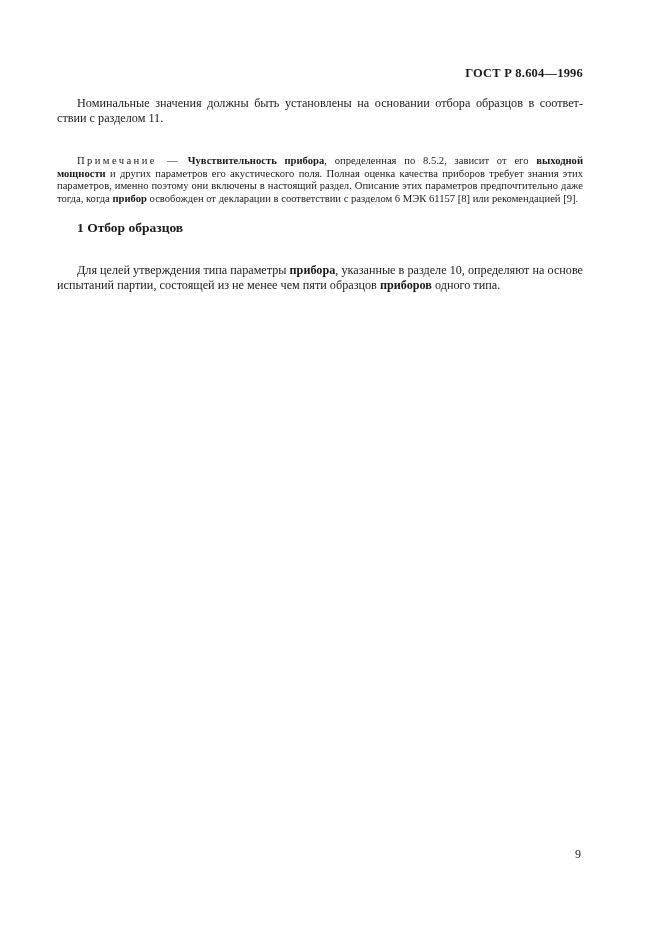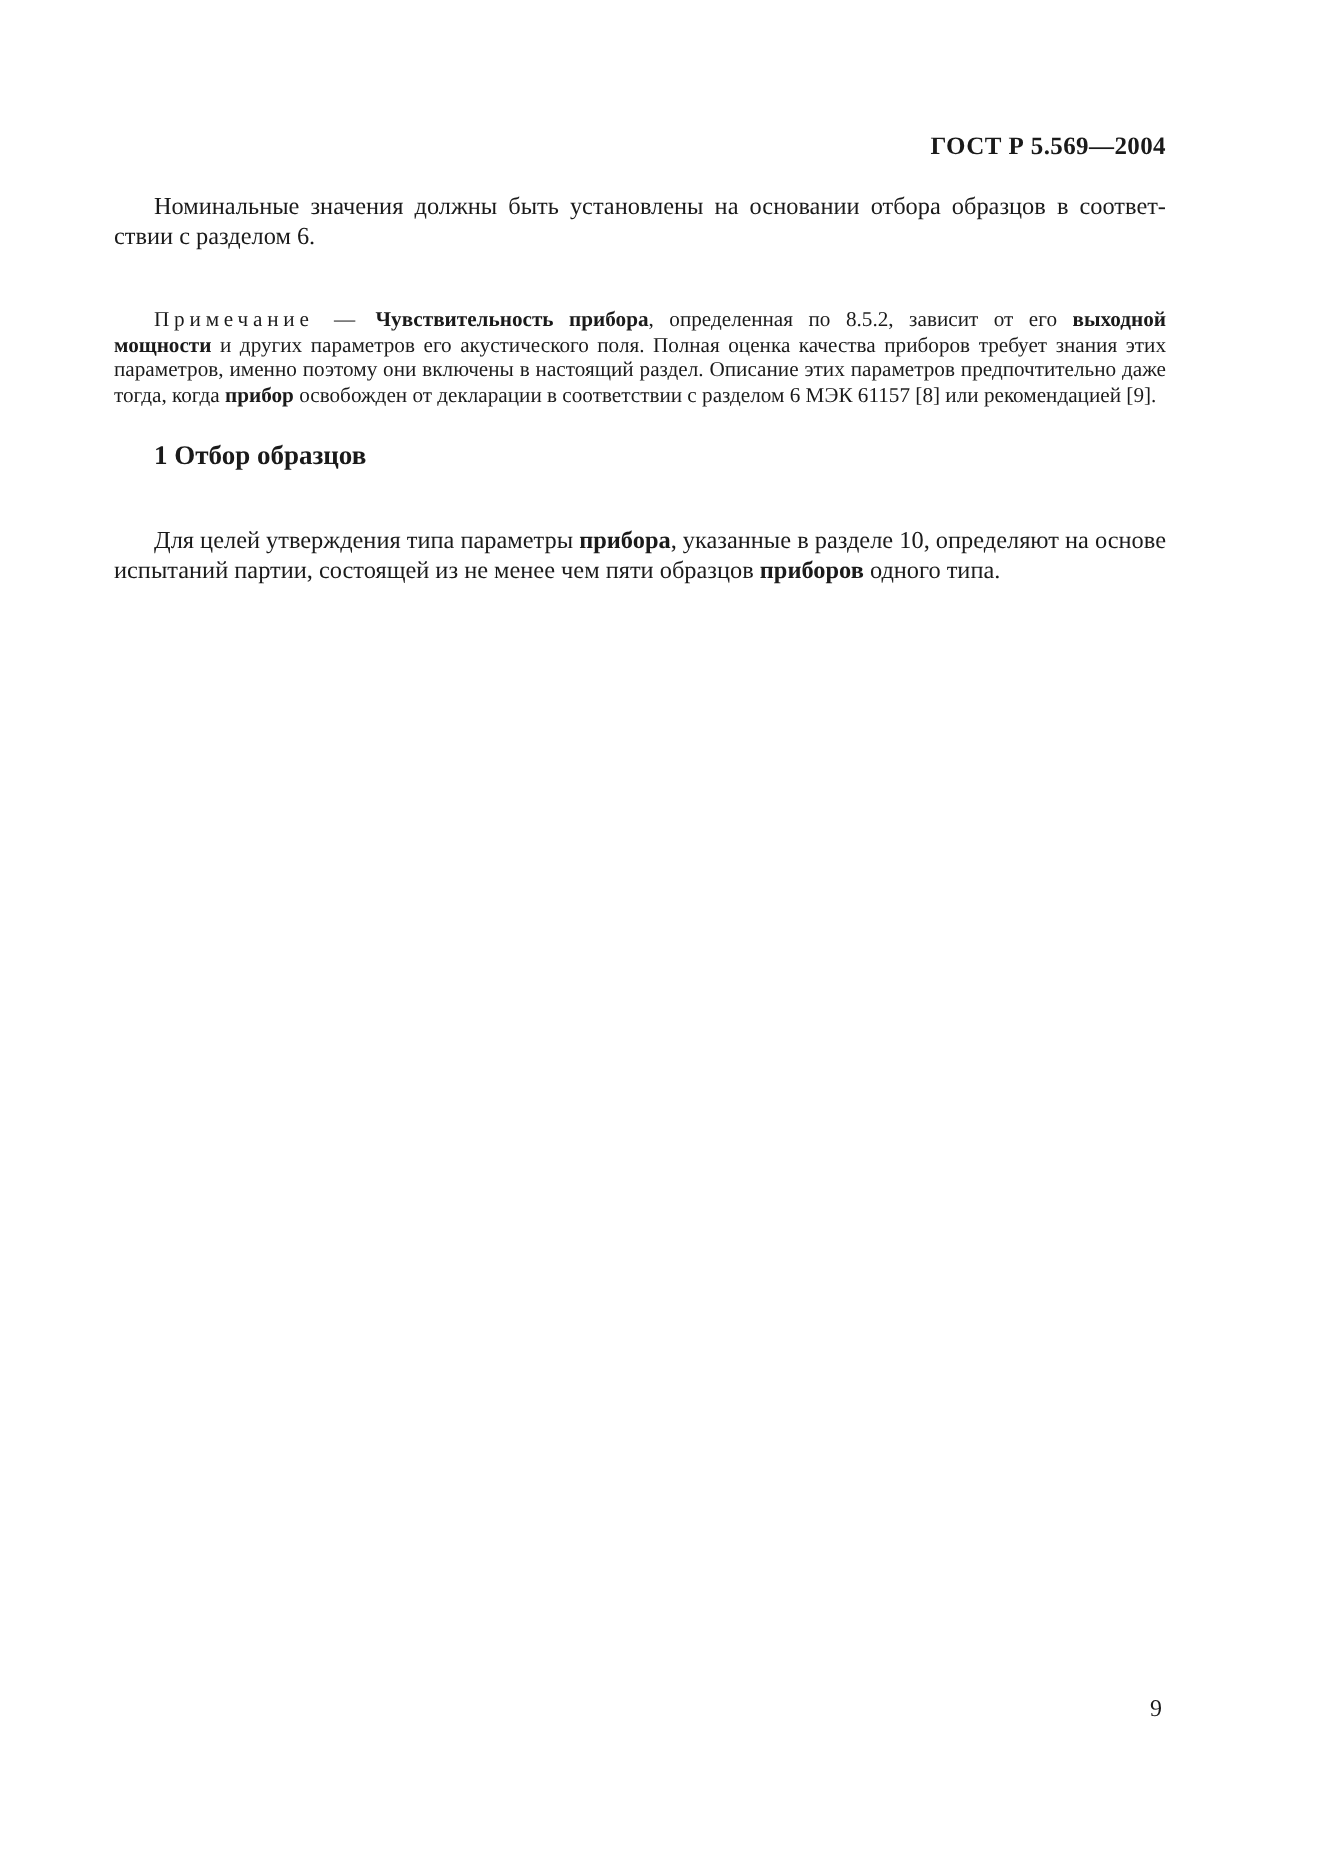--- a/index.html
+++ b/index.html
@@ -24,24 +24,24 @@
   .spaced { letter-spacing: 2.4px; }
   .h2 {
     font-weight: bold; font-size: 13.5px; margin: 0; padding-left: 20px;
   }
   b { font-weight: bold; }
   .pgnum { position: absolute; left: 575px; top: 847px; font-size: 12px; }
 </style>
 </head>
 <body>
 
-<div class="hdr">ГОСТ Р 5.569—2004</div>
+<div class="hdr">ГОСТ Р 8.604—1996</div>
 
 <div class="body-text" style="top:96px;">
-  <p class="p">Номинальные значения должны быть установлены на основании отбора образцов в соответ-ствии с разделом 6.</p>
+  <p class="p">Номинальные значения должны быть установлены на основании отбора образцов в соответ-ствии с разделом 11.</p>
 </div>
 
 <div class="body-text" style="top:155px;">
   <p class="note"><span class="spaced">Примечание —</span> <b>Чувствительность прибора</b><span>, определенная по 8.5.2, зависит от его </span><b>выходной мощности</b><span> и других параметров его акустического поля. Полная оценка качества приборов требует знания этих параметров, именно поэтому они включены в настоящий раздел. Описание этих параметров предпочтительно даже тогда, когда </span><b>прибор</b><span> освобожден от декларации в соответствии с разделом 6 МЭК 61157 [8] или рекомендацией [9].</span></p>
 </div>
 
 <div class="body-text" style="top:220px;">
   <h2 class="h2">1  Отбор образцов</h2>
 </div>
 

